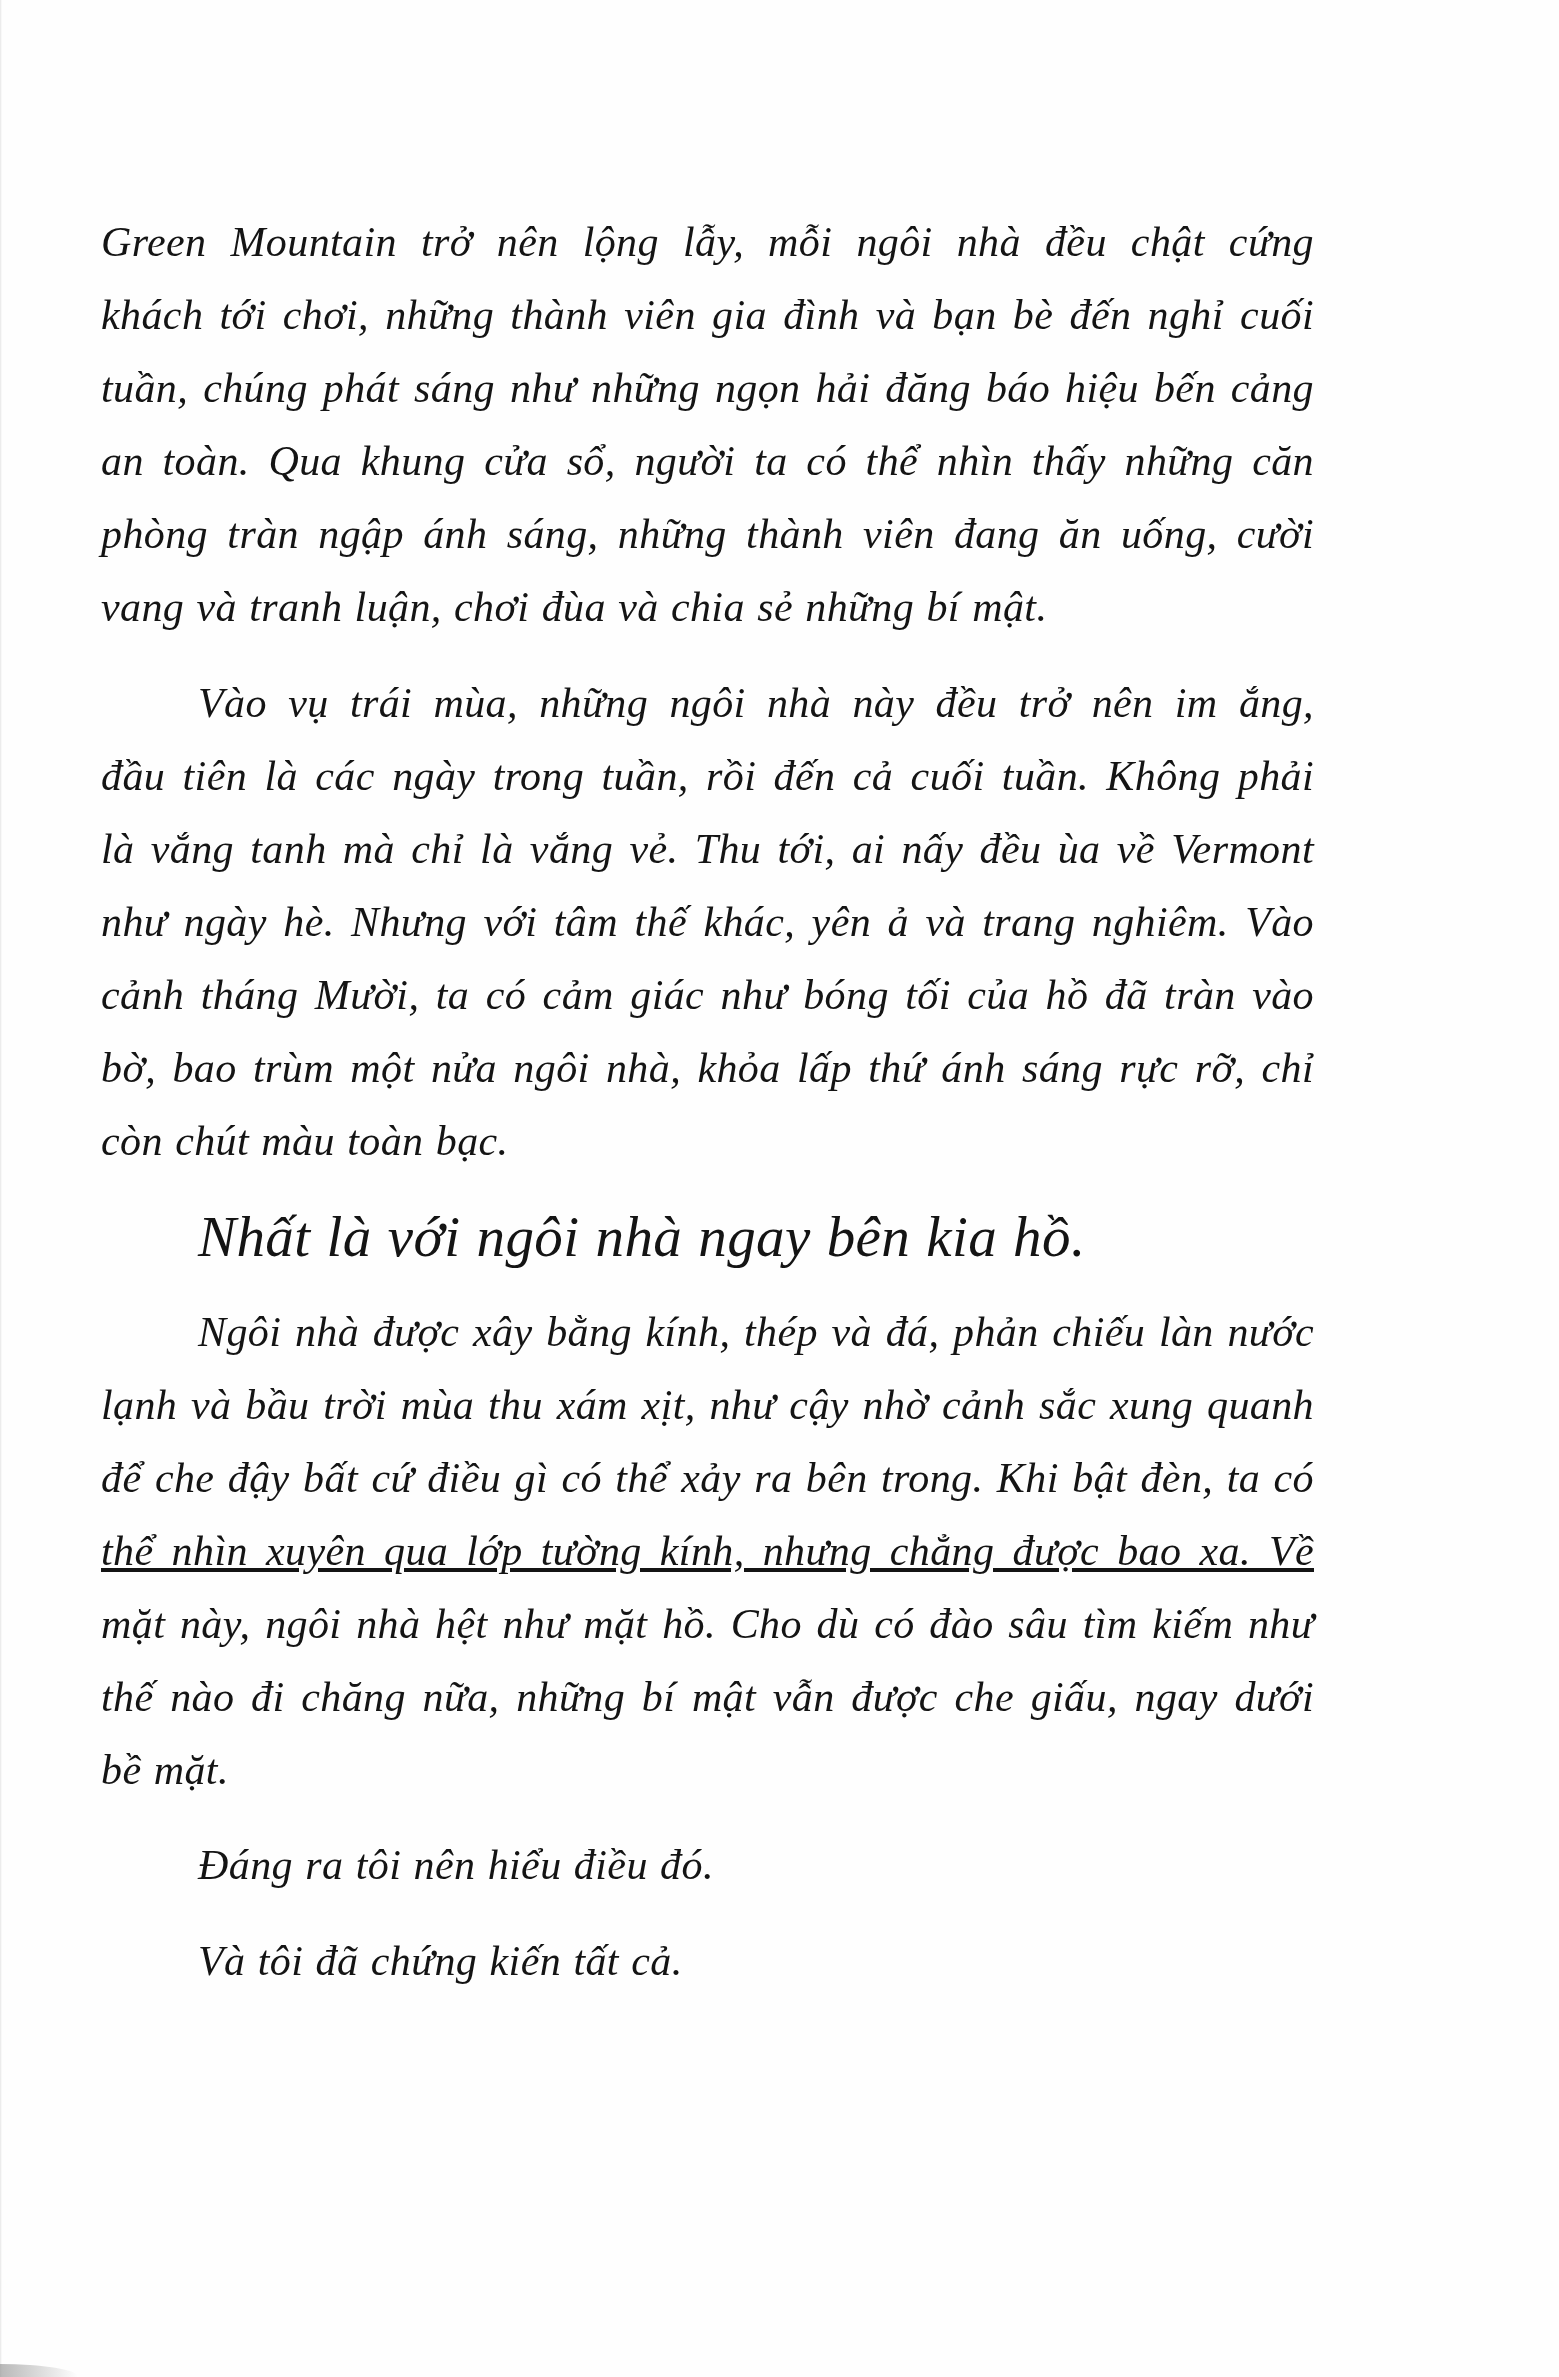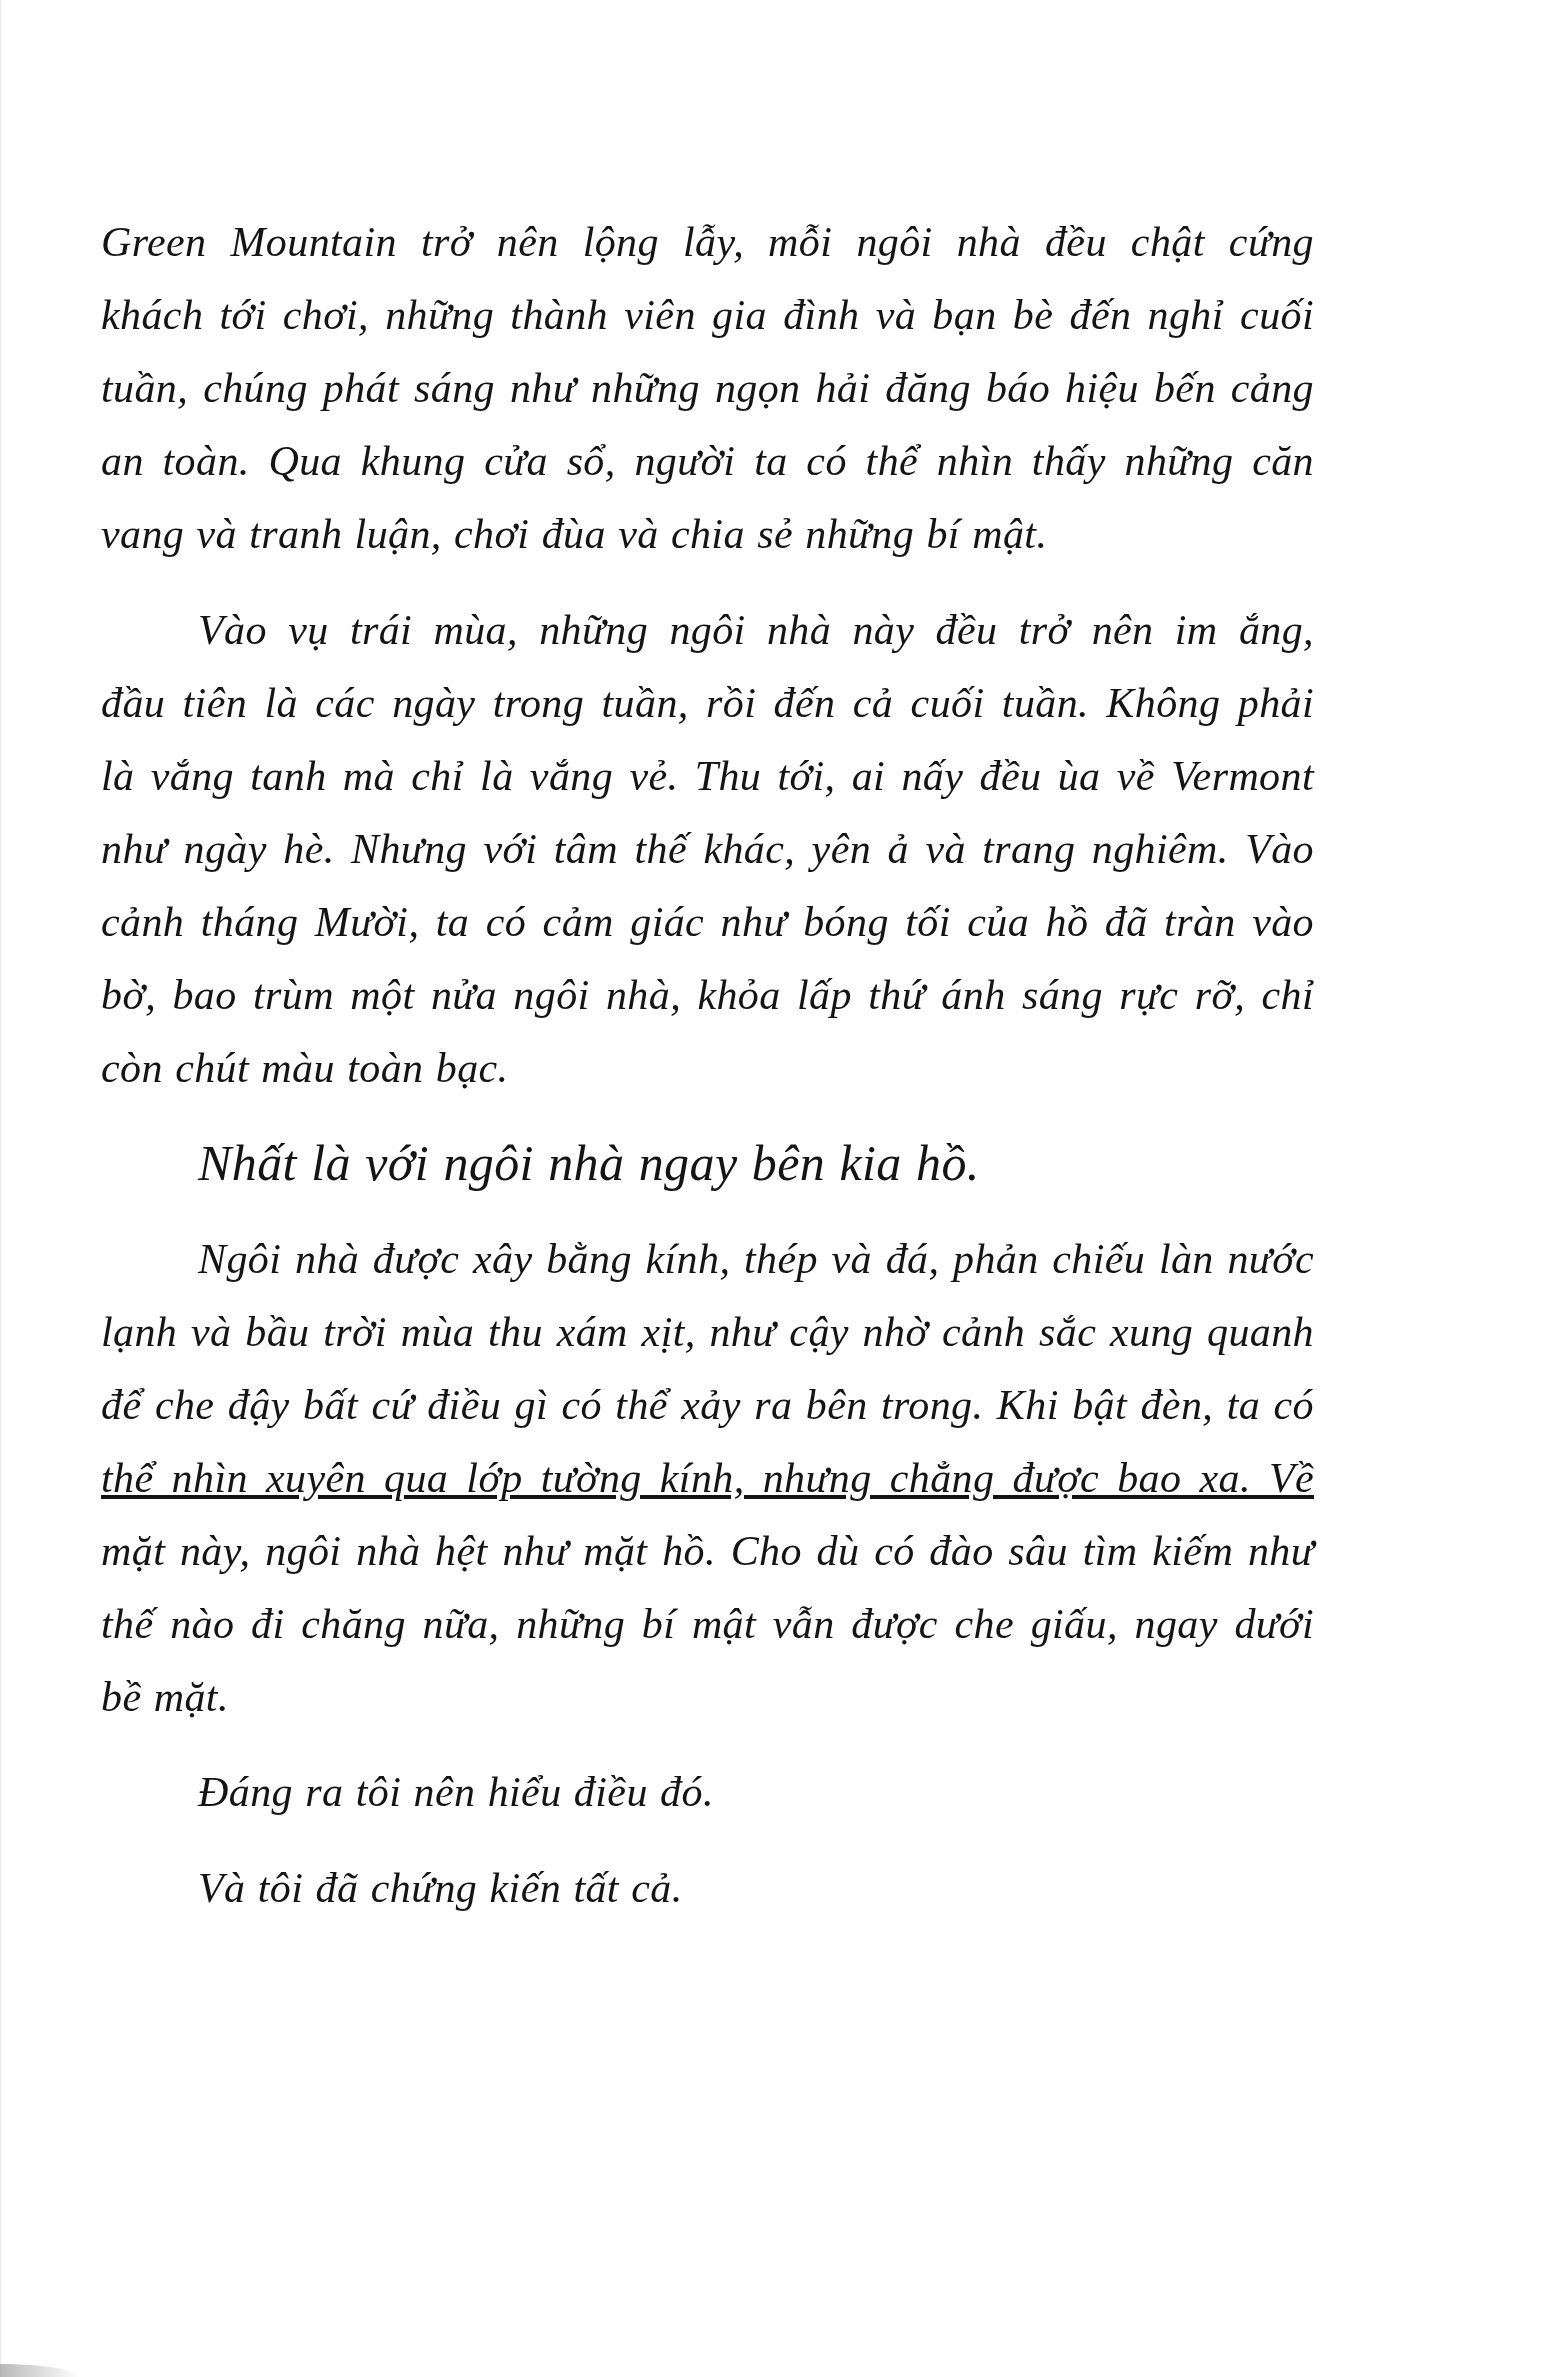--- a/index.html
+++ b/index.html
@@ -107,35 +107,36 @@
 <div class="page">
   <div class="left-edge"></div>
 
   <div class="text-block">
 
     <p class="para">
       <span class="line" style="white-space: nowrap; font-size: 42px;">Green Mountain trở nên lộng lẫy, mỗi ngôi nhà đều chật cứng</span>
       <span class="line" style="white-space: nowrap; font-size: 42px;">khách tới chơi, những thành viên gia đình và bạn bè đến nghỉ cuối</span>
       <span class="line" style="white-space: nowrap; font-size: 42px;">tuần, chúng phát sáng như những ngọn hải đăng báo hiệu bến cảng</span>
       <span class="line" style="white-space: nowrap; font-size: 42px;">an toàn. Qua khung cửa sổ, người ta có thể nhìn thấy những căn</span>
+      <span class="line" style="white-space: nowrap; font-size: 42px;">phòng tràn ngập ánh sáng, những thành viên đang ăn uống, cười</span>
       <span class="line last" style="white-space: nowrap; font-size: 42px;">vang và tranh luận, chơi đùa và chia sẻ những bí mật.</span>
     </p>
 
     <p class="para">
       <span class="line indent" style="white-space: nowrap; font-size: 42px;">Vào vụ trái mùa, những ngôi nhà này đều trở nên im ắng,</span>
       <span class="line" style="white-space: nowrap; font-size: 42px;">đầu tiên là các ngày trong tuần, rồi đến cả cuối tuần. Không phải</span>
       <span class="line" style="white-space: nowrap; font-size: 42px;">là vắng tanh mà chỉ là vắng vẻ. Thu tới, ai nấy đều ùa về Vermont</span>
       <span class="line" style="white-space: nowrap; font-size: 42px;">như ngày hè. Nhưng với tâm thế khác, yên ả và trang nghiêm. Vào</span>
       <span class="line" style="white-space: nowrap; font-size: 42px;">cảnh tháng Mười, ta có cảm giác như bóng tối của hồ đã tràn vào</span>
       <span class="line" style="white-space: nowrap; font-size: 42px;">bờ, bao trùm một nửa ngôi nhà, khỏa lấp thứ ánh sáng rực rỡ, chỉ</span>
       <span class="line last" style="white-space: nowrap; font-size: 42px;">còn chút màu toàn bạc.</span>
     </p>
 
     <p class="para">
-      <span class="line indent last" style="white-space: nowrap; font-size: 50px;">Nhất là với ngôi nhà ngay bên kia hồ.</span>
+      <span class="line indent last" style="white-space: nowrap; font-size: 57px;">Nhất là với ngôi nhà ngay bên kia hồ.</span>
     </p>
 
     <p class="para">
       <span class="line indent" style="white-space: nowrap; font-size: 42px; font-family: Liberation Serif, serif;">Ngôi nhà được xây bằng kính, thép và đá, phản chiếu làn nước</span>
       <span class="line" style="white-space: nowrap; font-size: 42px;">lạnh và bầu trời mùa thu xám xịt, như cậy nhờ cảnh sắc xung quanh</span>
       <span class="line" style="white-space: nowrap; font-size: 42px;">để che đậy bất cứ điều gì có thể xảy ra bên trong. Khi bật đèn, ta có</span>
       <span class="line" style="white-space: nowrap; font-size: 42px; text-decoration: underline;">thể nhìn xuyên qua lớp tường kính, nhưng chẳng được bao xa. Về</span>
       <span class="line" style="white-space: nowrap; font-size: 42px;">mặt này, ngôi nhà hệt như mặt hồ. Cho dù có đào sâu tìm kiếm như</span>
       <span class="line" style="white-space: nowrap; font-size: 42px;">thế nào đi chăng nữa, những bí mật vẫn được che giấu, ngay dưới</span>
       <span class="line last" style="white-space: nowrap; font-size: 42px;">bề mặt.</span>

